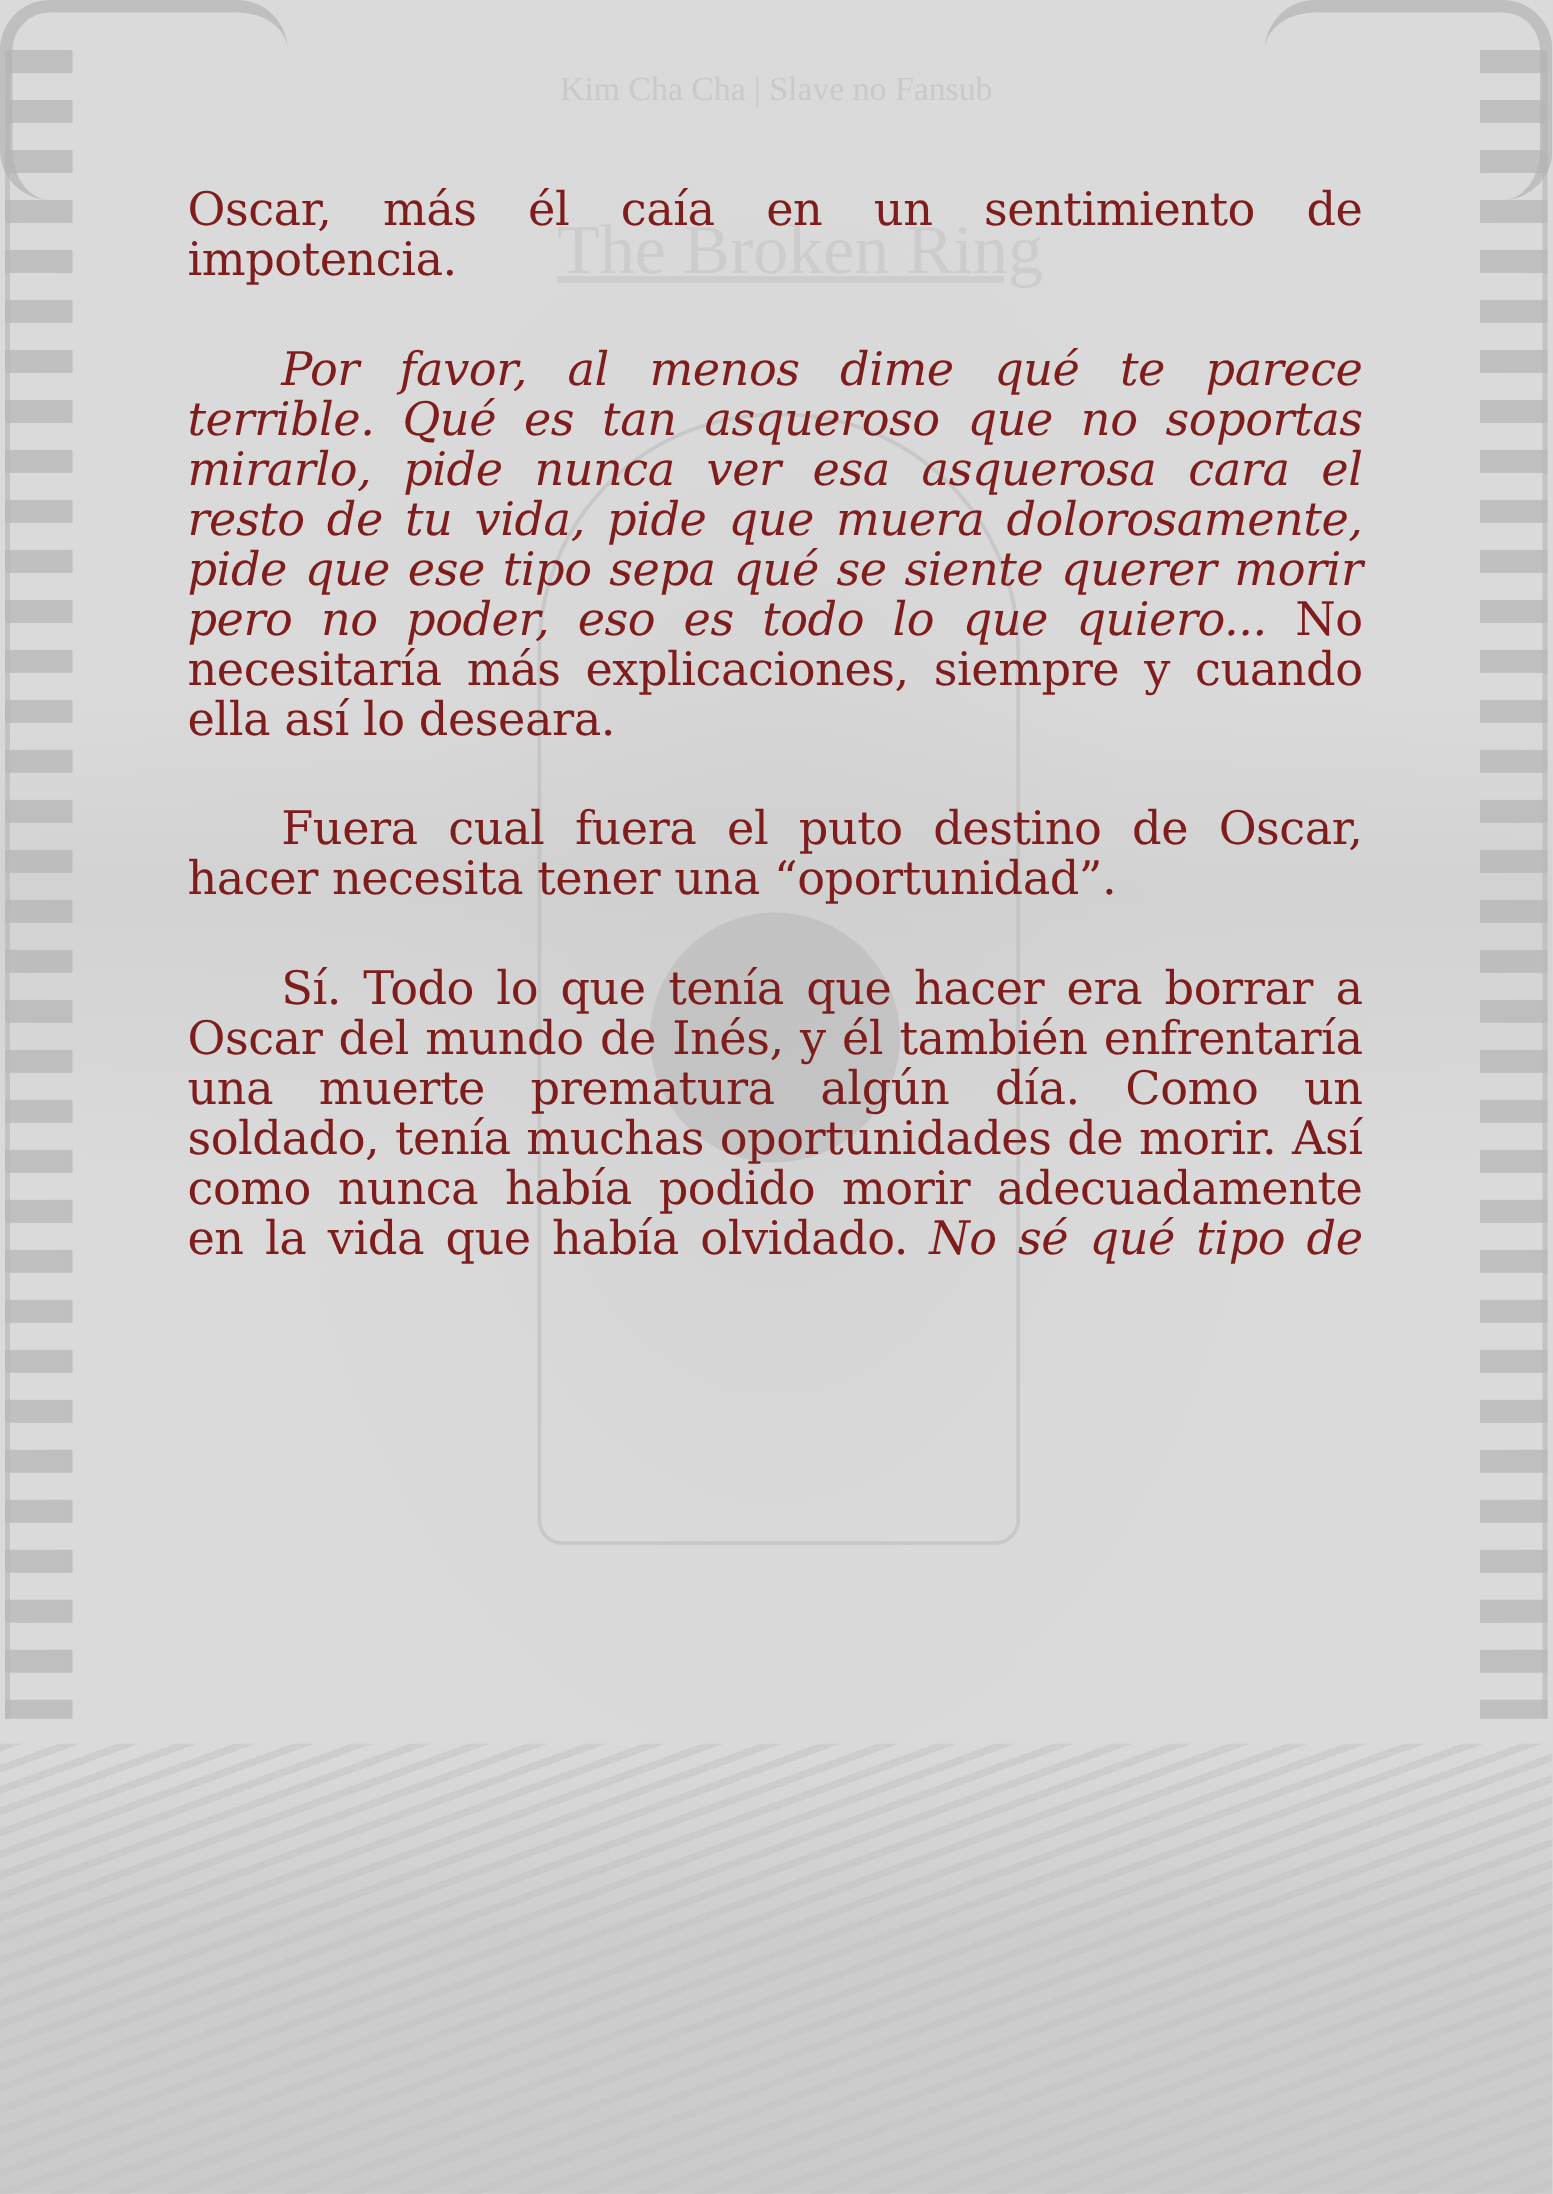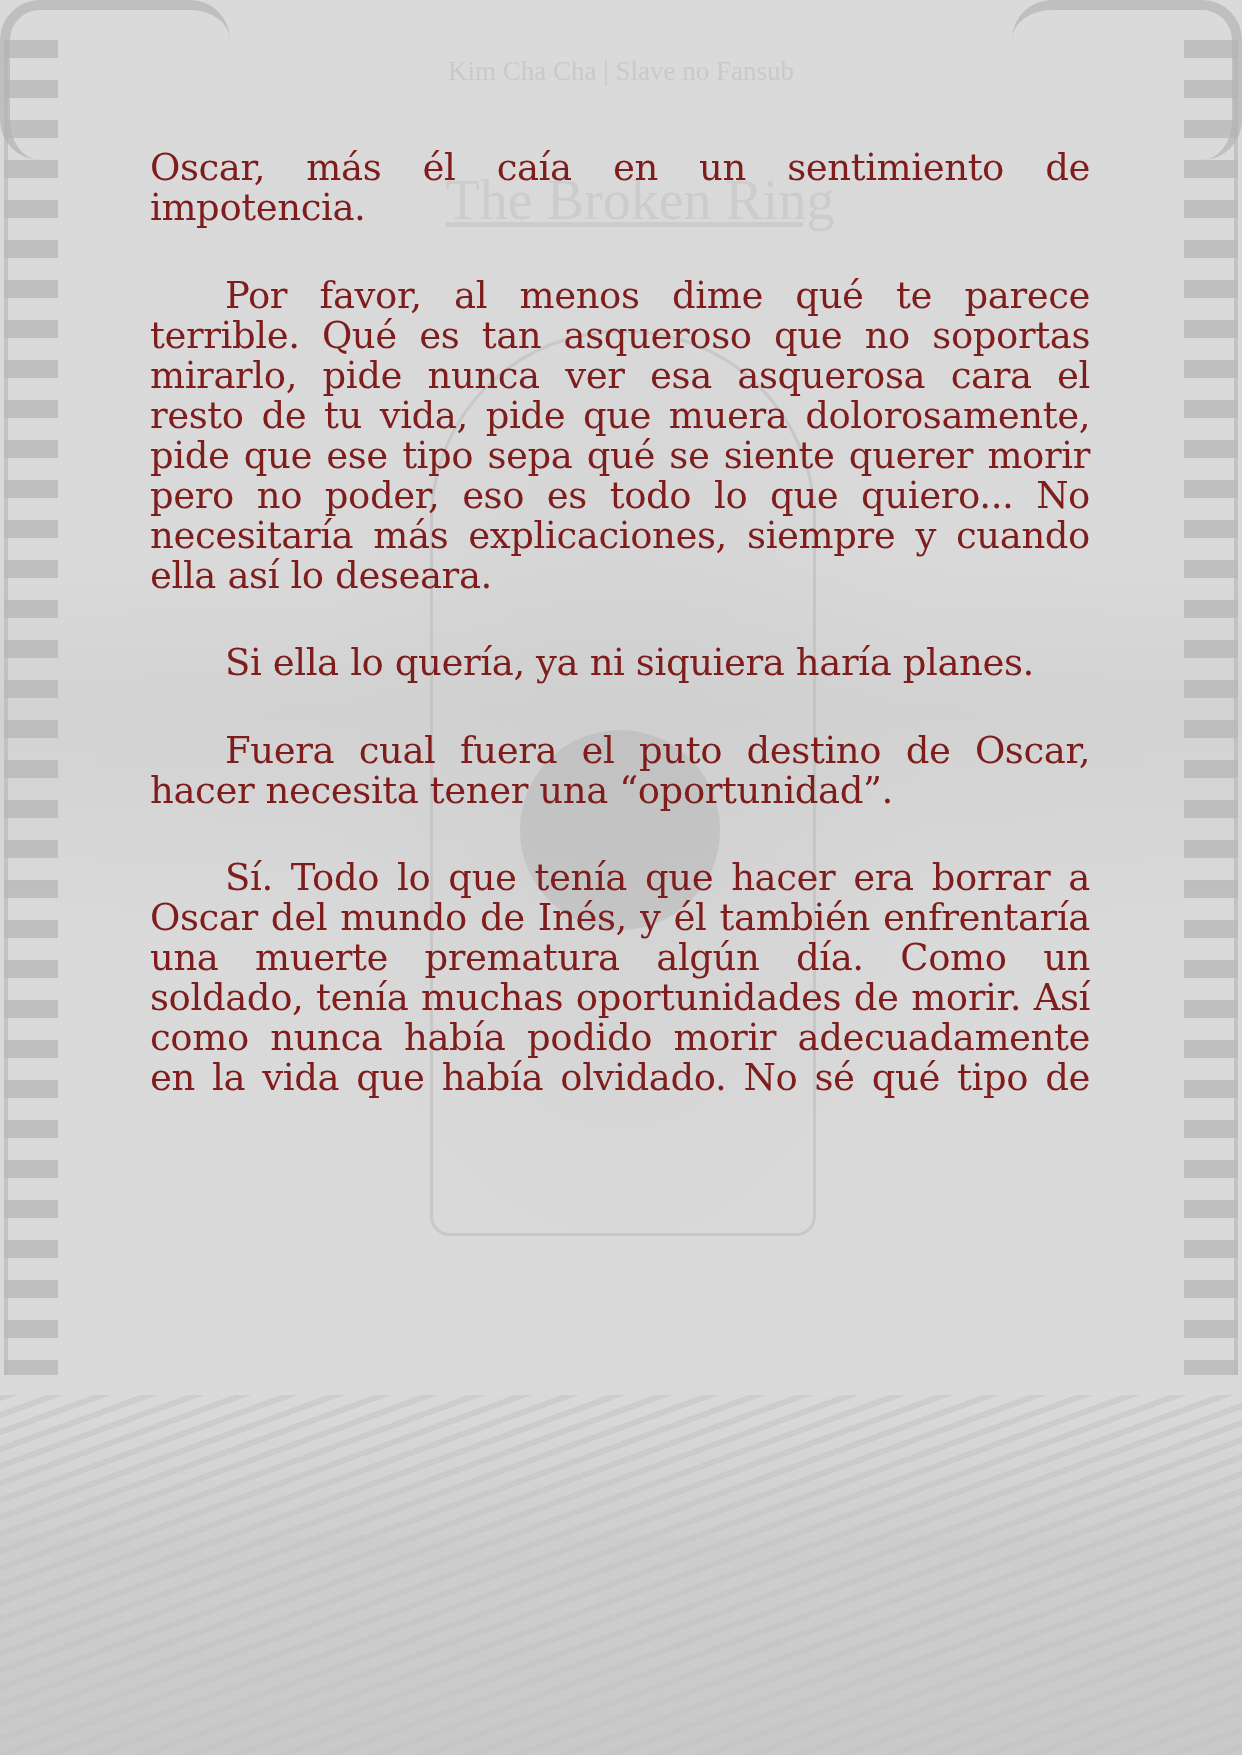--- a/index.html
+++ b/index.html
@@ -74,21 +74,21 @@
     letter-spacing: -0.4px;
   }
   .content p {
     margin: 0 0 47.5px 0;
     text-align: justify;
     text-align-last: left;
     hyphens: none;
   }
   .content p.indent { text-indent: 75px; }
   .content p.justify-last { text-align-last: justify; }
-  .italic { }
+  .italic { font-style: italic; }
 </style>
 </head>
 <body>
 
 <div class="page">
   <div class="mid-band"></div>
   <div class="emblem"></div>
   <div class="emblem-inner"></div>
   <div class="wave-band"></div>
   <div class="border-left"></div>
@@ -101,21 +101,18 @@
 <div class="header">Kim Cha Cha | Slave no Fansub</div>
 
 <div class="content">
   <p>
     <span>Oscar, más él caía en un sentimiento de impotencia.</span>
   </p>
   <p class="indent">
     <span class="italic">Por favor, al menos dime qué te parece terrible. Qué es tan asqueroso que no soportas mirarlo, pide nunca ver esa asquerosa cara el resto de tu vida, pide que muera dolorosamente, pide que ese tipo sepa qué se siente querer morir pero no poder, eso es todo lo que quiero...</span><span> No necesitaría más explicaciones, siempre y cuando ella así lo deseara.</span>
   </p>
   <p class="indent">
-    <span>Si ella lo quería, ya ni siquiera haría planes.</span>
-  </p>
-  <p class="indent">
     <span>Fuera cual fuera el puto destino de Oscar, hacer necesita tener una “oportunidad”.</span>
   </p>
   <p class="indent justify-last">
     <span>Sí. Todo lo que tenía que hacer era borrar a Oscar del mundo de Inés, y él también enfrentaría una muerte prematura algún día. Como un soldado, tenía muchas oportunidades de morir. Así como nunca había podido morir adecuadamente en la vida que había olvidado. </span><span class="italic">No sé qué tipo de</span>
   </p>
 </div>
 
 </body></html>

